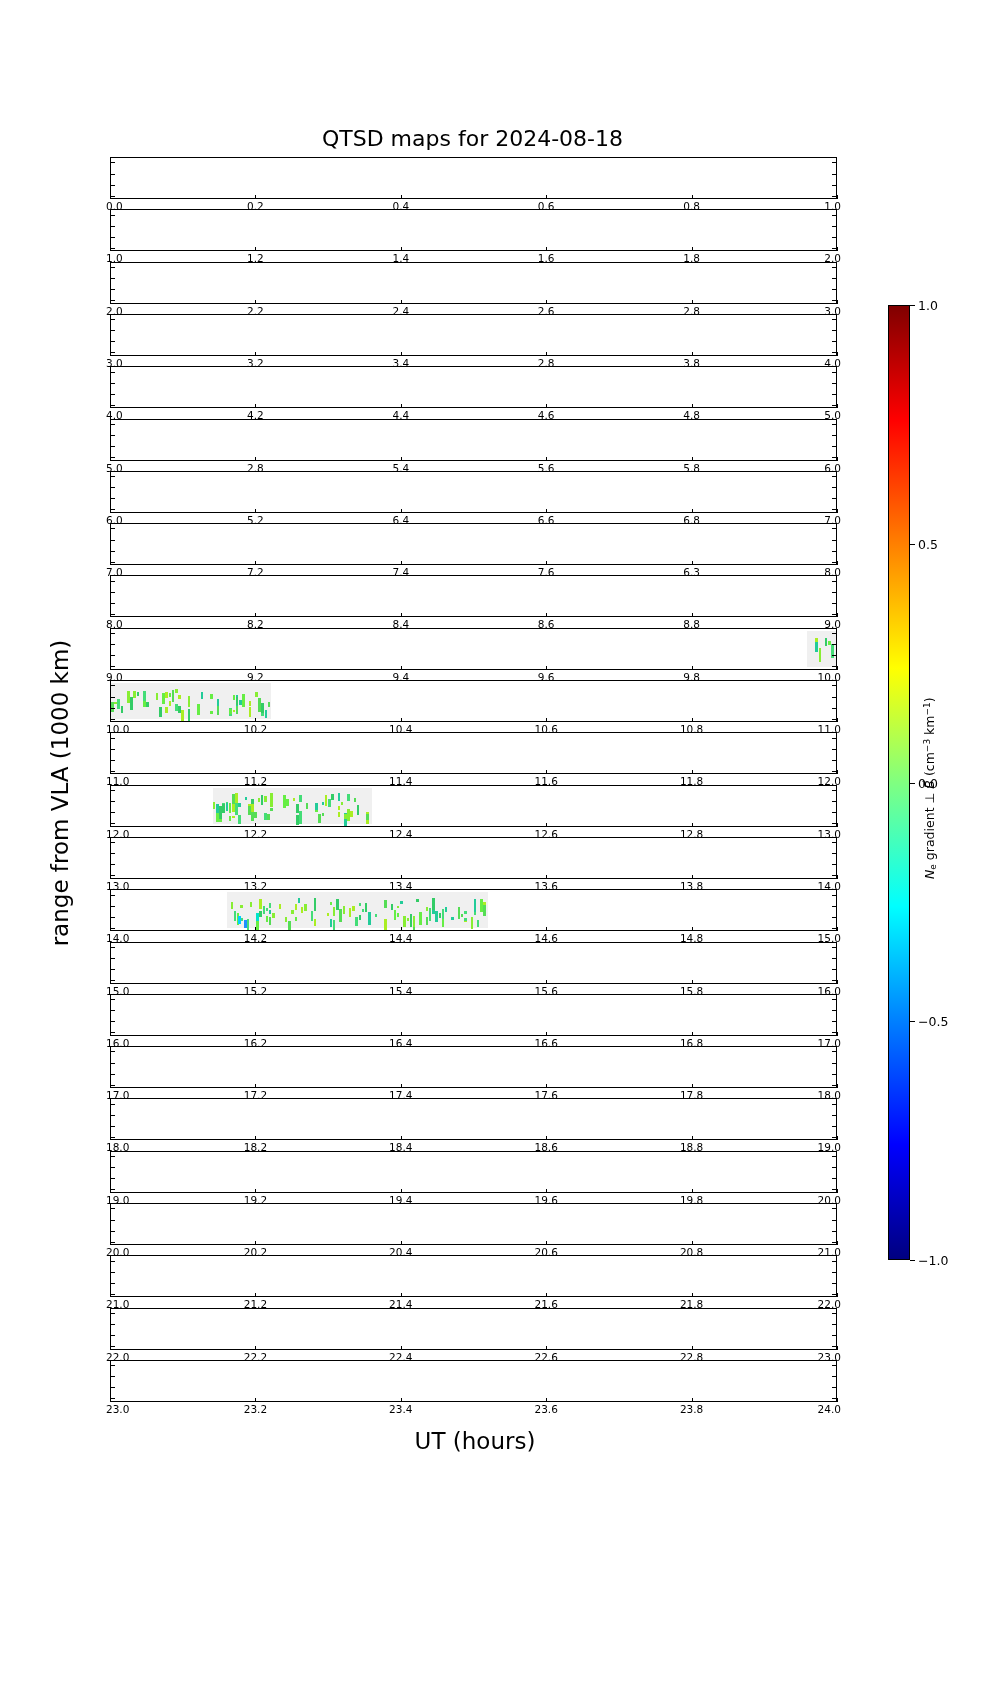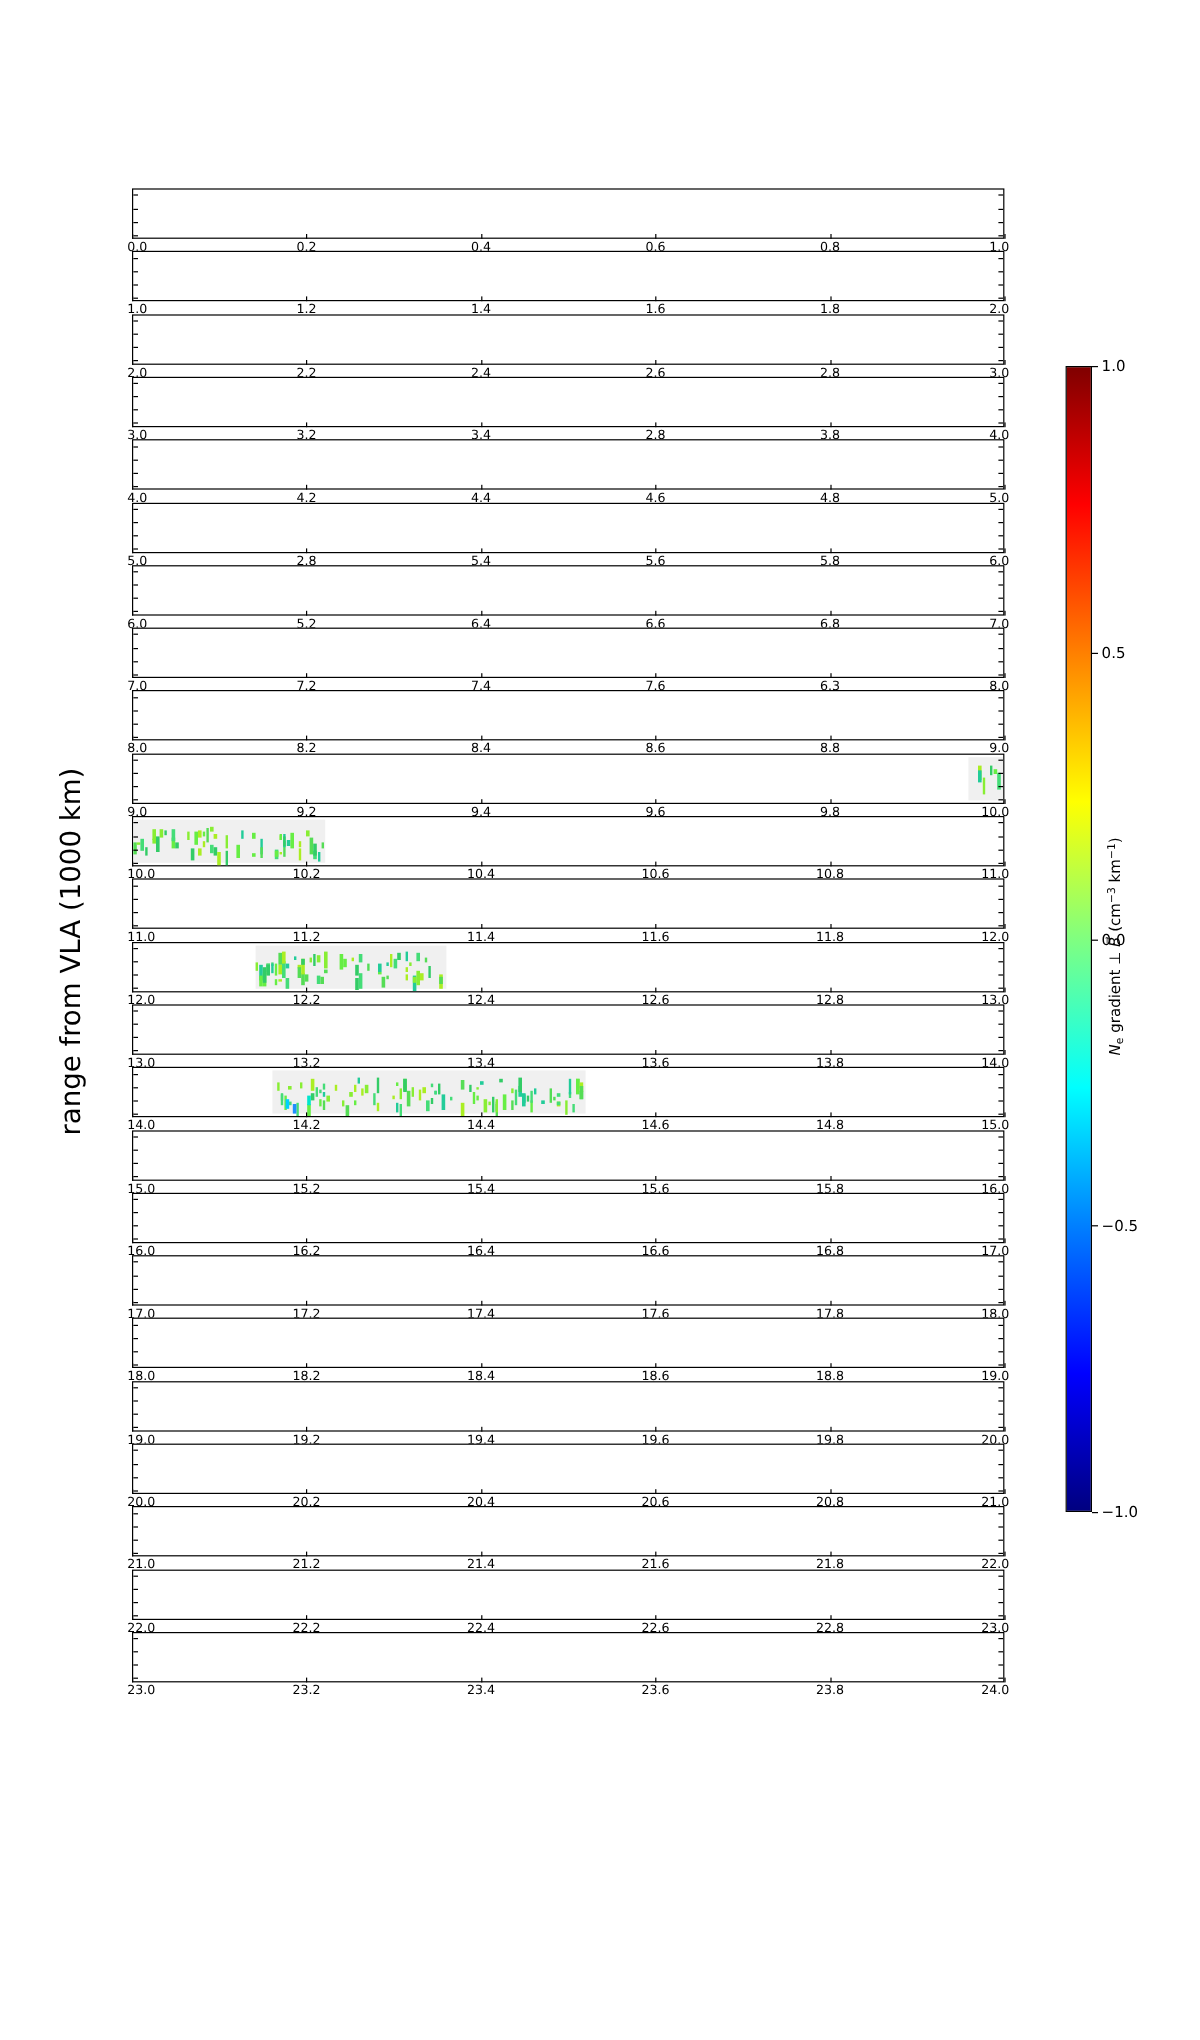--- a/index.html
+++ b/index.html
@@ -151,22 +151,24 @@
     font-size: 0.72em;
     vertical-align: 0.45em;
   }
   .ital { font-style: italic; }
 </style>
 </head>
 <body>
 
 <div id="figure">
 
+  <div id="chart-title">QTSD maps for 2024-08-18</div>
 
   <div id="ylabel">range from VLA (1000 km)</div>
+  <div id="xlabel">UT (hours)</div>
 
   <div id="panels-container">
       <div class="panel" style="top: 157px; height: 42px;">
         <div class="panel-inner"></div>
         <div class="ytick-mark" style="top: 4.4px;"></div>
         <div class="ytick-mark-r" style="top: 4.4px;"></div>
         <div class="ytick-mark" style="top: 15.5px;"></div>
         <div class="ytick-mark-r" style="top: 15.5px;"></div>
         <div class="ytick-mark" style="top: 26.5px;"></div>
         <div class="ytick-mark-r" style="top: 26.5px;"></div>

